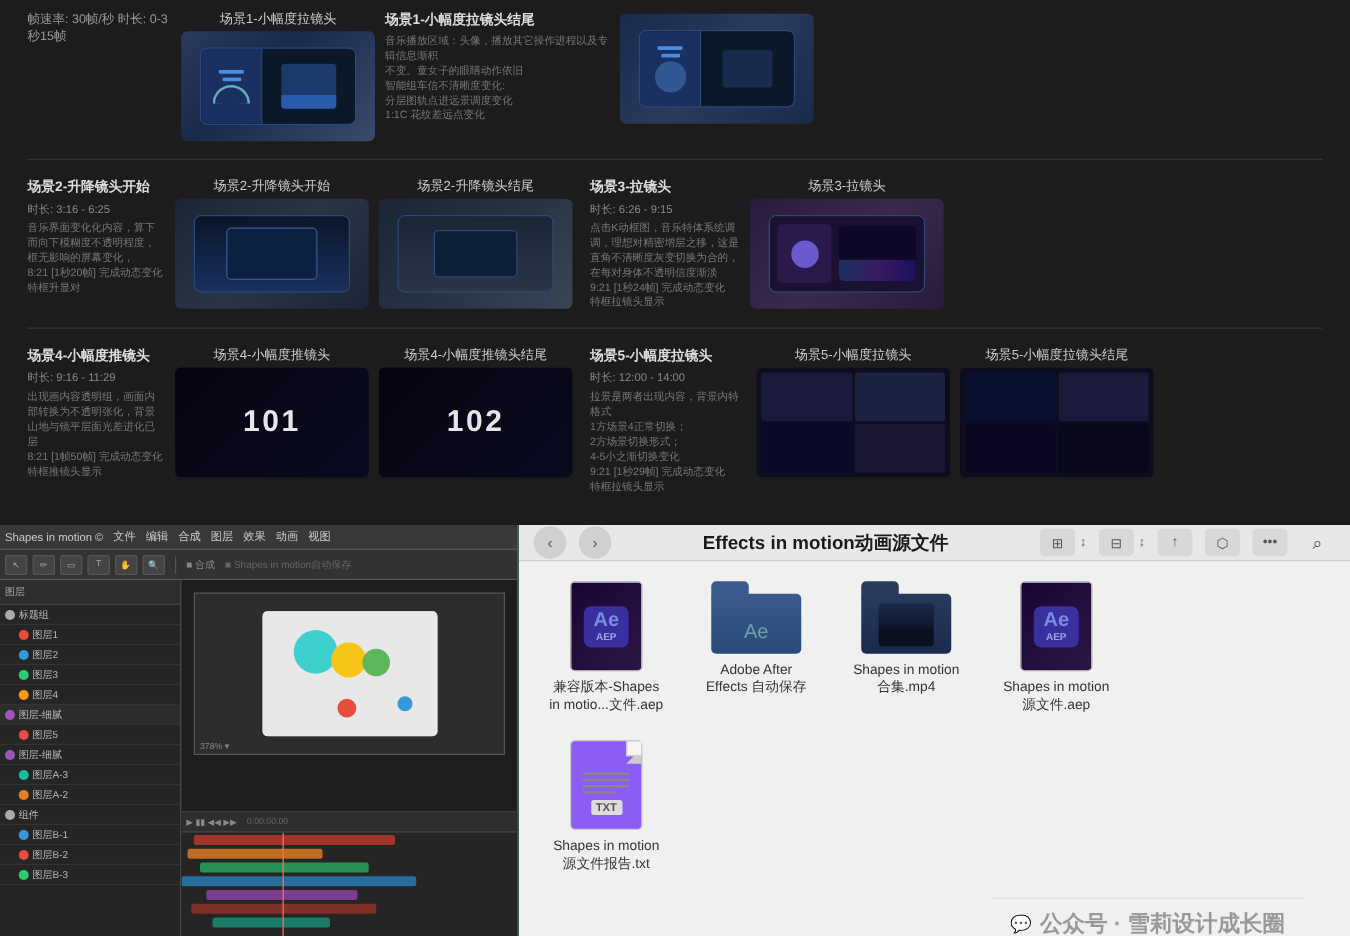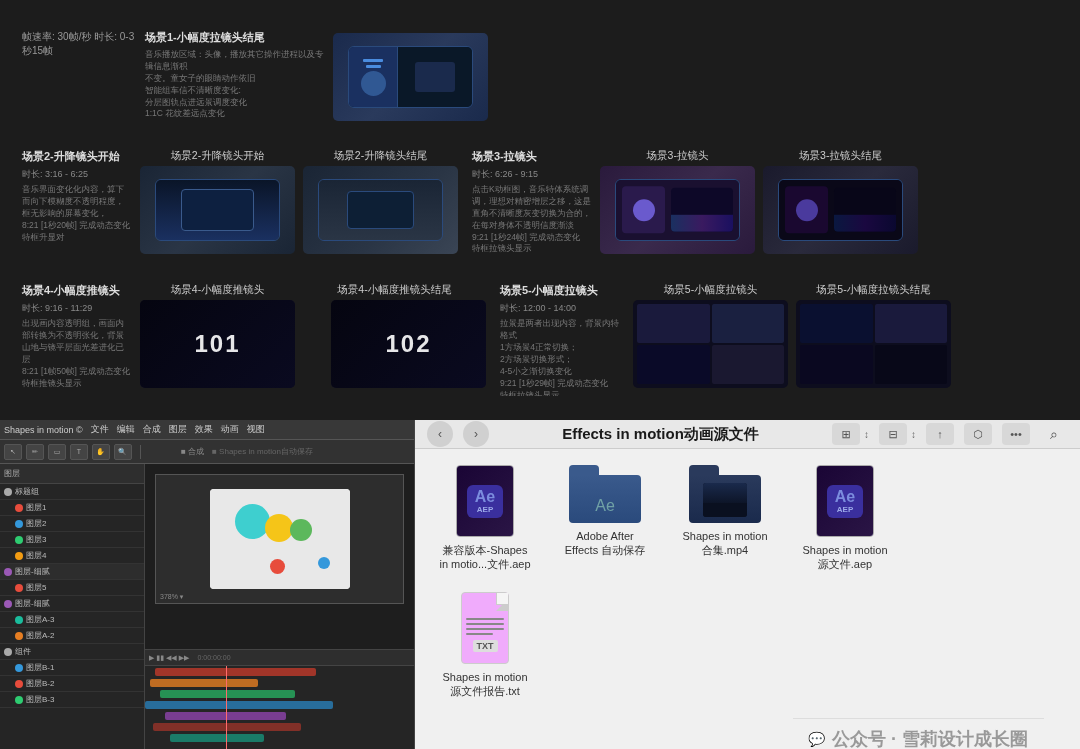--- a/index.html
+++ b/index.html
@@ -10,35 +10,35 @@
       font-family: -apple-system, 'PingFang SC', 'Microsoft YaHei', sans-serif;
       overflow: hidden;
       color: #ccc;
     }
 
     
     .top-section {
       width: 100%;
       height: 420px;
       background: #1c1c1c;
-      padding: 24px 14px;
+      padding: 2px 14px;
       display: flex;
       flex-direction: column;
       gap: 8px;
     }
 
     
     .thumb-1a { background: linear-gradient(135deg, #2a3a5c 0%, #1a2a4c 40%, #3a4a6c 100%); }
     .thumb-1b { background: linear-gradient(135deg, #1a2a4c 0%, #2a3a5c 50%, #1a2a4c 100%); }
     .thumb-2a { background: linear-gradient(135deg, #1a2535 0%, #2a3545 50%, #1a2535 100%); }
     .thumb-2b { background: linear-gradient(135deg, #1a2535 0%, #2a3545 60%, #3a4555 100%); }
     .thumb-3a { background: linear-gradient(135deg, #2a1a3c 0%, #3a2a4c 50%, #2a1a3c 100%); }
     .thumb-3b { background: linear-gradient(135deg, #1a1a2c 0%, #2a2a3c 50%, #1a1a2c 100%); }
     .thumb-4a { background: linear-gradient(135deg, #0a0a1c 0%, #1a1a2c 40%, #0a0a1c 100%); }
-    .thumb-4b { background: linear-gradient(135deg, #0a0a1c 0%, #1a1a2c 50%, #0a0a1c 100%); margin-left: 28px; }
+    .thumb-4b { background: linear-gradient(135deg, #0a0a1c 0%, #1a1a2c 50%, #0a0a1c 100%); }
     .thumb-5a { background: linear-gradient(135deg, #1a1a2c 0%, #2a2a3c 50%, #1a1a2c 100%); }
     .thumb-5b { background: linear-gradient(135deg, #1a1a2c 0%, #2a2a3c 50%, #1a1a2c 100%); }
 
     
     .bottom-section {
       width: 100%;
       height: 329px;
       display: flex;
     }
 
@@ -424,23 +424,23 @@
       line-height: 1;
     }
 
     .ae-icon-aep {
       font-size: 8px;
       color: #9ba8e8;
       font-weight: bold;
     }
 
     .txt-file-icon {
-      width: 48px;
+      width: 58px;
       height: 72px;
-      background: #f0abfc;
+      background: #8b5cf6;
       border-radius: 4px;
       border: 1px solid #ccc;
       display: flex;
       flex-direction: column;
       align-items: center;
       justify-content: center;
       margin-bottom: 6px;
       position: relative;
     }
 
@@ -620,20 +620,39 @@
 <div class="top-section">
   <div class="top-content">
 
     <div class="top-row">
 
       <div class="scene-info">
         <div class="s-title" style="font-size:10px;color:#999;font-weight:normal;">帧速率: 30帧/秒
 时长: 0-3秒15帧</div>
       </div>
 
+      <div class="thumb-with-label">
+        <div class="thumb-title">场景1-小幅度拉镜头</div>
+        <div class="thumb-img thumb-1a">
+          <div class="car-ui-container">
+            <div class="inner-screen">
+              <div class="screen-left">
+                <div class="mini-icon"></div>
+                <div class="mini-icon" style="width:15px;"></div>
+                <div class="mini-arc"></div>
+              </div>
+              <div class="screen-right">
+                <div style="width:60%;height:60%;background:#1a3a6a;border-radius:3px;position:relative;">
+                  <div style="position:absolute;bottom:0;left:0;right:0;height:30%;background:#2a5aaa;border-radius:0 0 3px 3px;"></div>
+                </div>
+              </div>
+            </div>
+          </div>
+        </div>
+      </div>
 
       <div class="scene-info" style="width:180px;">
         <div class="s-title" style="font-size:11px;color:#ddd;margin-bottom:4px;">场景1-小幅度拉镜头结尾</div>
         <div class="s-desc">音乐播放区域：头像，播放其它操作进程以及专辑信息渐积<br>不变。童女子的眼睛动作依旧<br>智能组车信不清晰度变化:<br>分层图轨点进远景调度变化<br>1:1C 花纹差远点变化</div>
       </div>
 
       <div class="thumb-with-label">
         <div class="thumb-title"></div>
         <div class="thumb-img thumb-1b">
           <div class="car-ui-container">
@@ -705,37 +724,20 @@
                 </div>
                 <div style="position:absolute;right:5%;top:50%;transform:translateY(-50%);width:50%;height:75%;background:#0d0828;border-radius:4px;overflow:hidden;">
                   <div style="position:absolute;bottom:0;left:0;right:0;height:40%;background:linear-gradient(90deg,#1a3060,#3a1a60,#1a1060);"></div>
                 </div>
               </div>
             </div>
           </div>
         </div>
       </div>
 
-      <div class="thumb-with-label">
-        <div class="thumb-title">场景3-拉镜头结尾</div>
-        <div class="thumb-img thumb-3b">
-          <div class="car-ui-container">
-            <div class="inner-screen">
-              <div style="width:100%;height:100%;background:#0a0818;position:relative;display:flex;align-items:center;justify-content:center;">
-                <div style="position:absolute;left:5%;top:50%;transform:translateY(-50%);width:35%;height:80%;background:#1a0830;border-radius:4px;display:flex;align-items:center;justify-content:center;">
-                  <div style="width:22px;height:22px;border-radius:50%;background:#4a3a9d;"></div>
-                </div>
-                <div style="position:absolute;right:5%;top:50%;transform:translateY(-50%);width:50%;height:75%;background:#080618;border-radius:4px;overflow:hidden;">
-                  <div style="position:absolute;bottom:0;left:0;right:0;height:40%;background:linear-gradient(90deg,#0a1840,#1a0840,#0a0830);"></div>
-                </div>
-              </div>
-            </div>
-          </div>
-        </div>
-      </div>
     </div>
 
     <div class="mid-divider"></div>
 
     <div class="top-row">
 
       <div class="scene-info" style="width:110px;">
         <div class="s-title">场景4-小幅度推镜头</div>
         <div class="s-time">时长: 9:16 - 11:29</div>
         <div class="s-desc">出现画内容透明组，画面内部转换为不透明张化，背景山地与镜平层面光差进化已层<br>8:21 [1帧50帧] 完成动态变化<br>特框推镜头显示</div>
@@ -809,21 +811,21 @@
     </div>
 
     <div class="ae-toolbar">
       <div class="ae-tool-btn">↖</div>
       <div class="ae-tool-btn">✏</div>
       <div class="ae-tool-btn">▭</div>
       <div class="ae-tool-btn">T</div>
       <div class="ae-tool-btn">✋</div>
       <div class="ae-tool-btn">🔍</div>
       <div style="width:1px;height:14px;background:#555;margin:0 4px;"></div>
-      <span style="font-size:8px;color:#888;margin-left:32px;">■ 合成</span>
+      <span style="font-size:8px;color:#888;">■ 合成</span>
       <span style="font-size:8px;color:#666;margin-left:4px;">■ Shapes in motion自动保存</span>
     </div>
 
     <div class="ae-body">
 
       <div class="ae-layers">
         <div class="ae-layer-header">
           <span>图层</span>
         </div>
 

